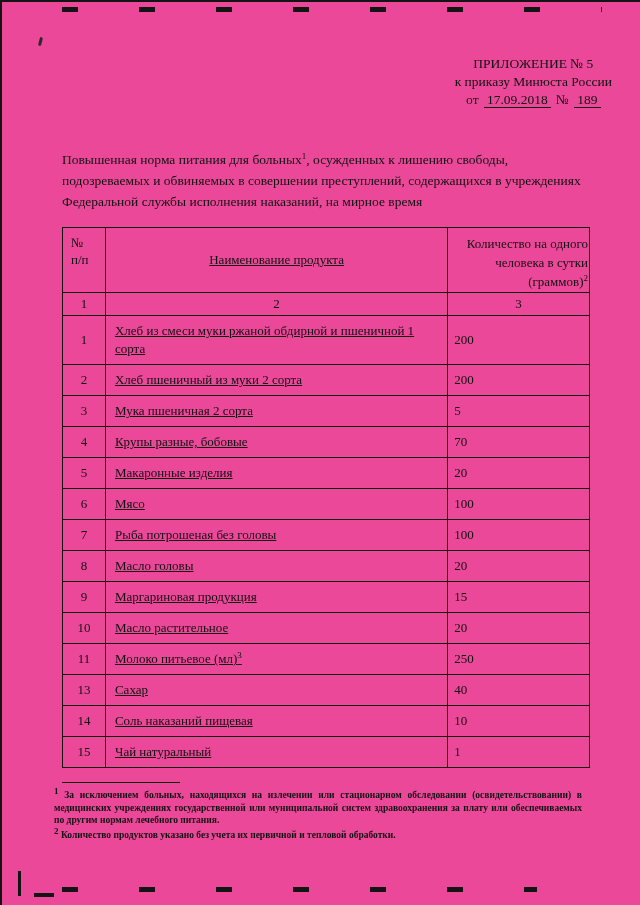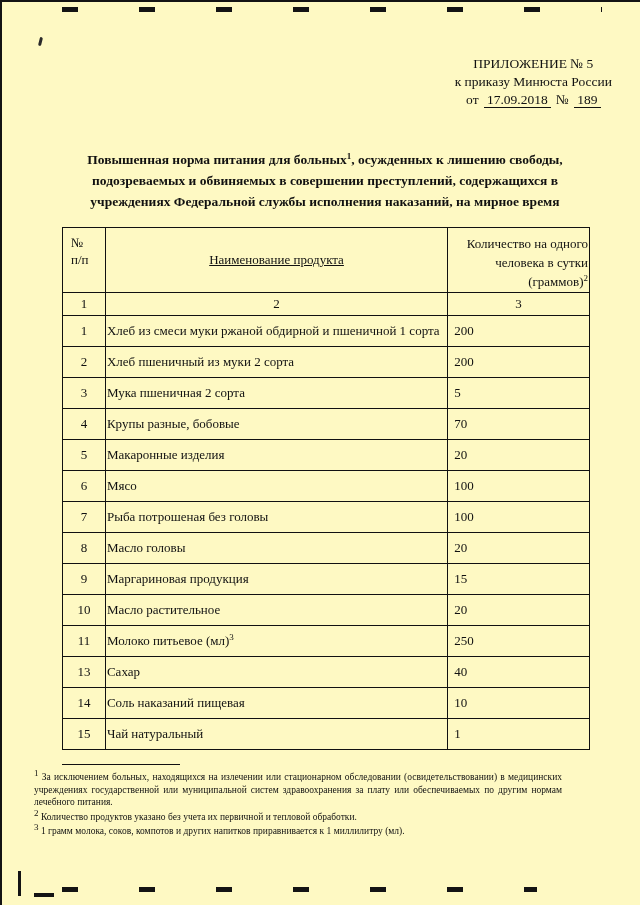--- a/index.html
+++ b/index.html
@@ -1,19 +1,19 @@
 <!DOCTYPE html>
 <html><head>
 <meta charset="utf-8">
 <style>
   html,body{margin:0;padding:0;background:#e8e8e8;}
   .page{
     position:relative;
     width:640px;height:905px;
-    background:#fef9c3;
+    background:#ec4899;
     overflow:hidden;
     font-family:"Liberation Serif","DejaVu Serif",serif;
     color:#111;
   }
   
   .top-line{position:absolute;top:0;left:0;width:640px;height:2px;background:#141414;}
   .left-line{position:absolute;top:0;left:0;width:2px;height:905px;background:#141414;}
   .top-dashes{position:absolute;top:7px;left:62px;width:540px;height:5px;
     background:repeating-linear-gradient(90deg,#141414 0 16px,transparent 16px 77px);}
   .bottom-dashes{position:absolute;top:887px;left:62px;width:475px;height:5px;
@@ -21,40 +21,40 @@
   .bl-mark{position:absolute;left:18px;top:871px;width:3px;height:25px;background:#141414;}
   .bl-dash{position:absolute;left:34px;top:893px;width:20px;height:4px;background:#141414;}
   .speck{position:absolute;left:39px;top:37px;width:3px;height:9px;background:#2a2a2a;
     border-radius:2px;transform:rotate(14deg);}
   
   .hdr{margin:55px 28px 0 0;width:612px;text-align:right;font-size:13.5px;line-height:18px;}
   .hdr-inner{display:inline-block;text-align:center;}
   .u{border-bottom:1px solid #111;padding:0 3px;}
   .dateline span{margin:12px 1px;}
   
-  .title{margin:40px auto 8px;width:526px;margin-left:62px;font-weight:bold;
-    font-size:13.5px;line-height:21px;text-align:center;}
+  .title{margin:40px auto 8px;width:526px;margin-left:62px;font-weight:normal;
+    font-size:13.5px;line-height:21px;}
   sup{font-size:9px;line-height:0;}
   
   table{border-collapse:collapse;margin:15px 0 0 62px;width:528px;font-size:13px;}
   th,td{border:1px solid #111;font-weight:normal;}
   th.c1{vertical-align:top;text-align:left;padding:6px 4px 4px 8px;line-height:17px;}
   th.c2{text-align:center;vertical-align:middle;text-decoration:underline;}
   th.c3{text-align:right;vertical-align:top;padding-top:6px;line-height:19px;}
   col.w1{width:43px;}
   col.w2{width:343px;}
   col.w3{width:142px;}
   tr.colnums td{text-align:center;padding:3px 2px;}
   tbody td{padding:6px 6px;}
   tbody td.c1{text-align:center;}
-  tbody td.c2{text-align:left;padding-left:1px;line-height:18px;}
+  tbody td.c2{text-align:left;padding-left:9px;line-height:18px;text-decoration:underline;}
   tbody td.c3{text-align:left;}
   
   .fn-sep{margin:14px 0 6px 62px;width:118px;border-top:1px solid #111;}
-  .fns{margin:0 0 0 34px;width:528px;font-size:9.5px;line-height:12.5px;text-align:justify;}
+  .fns{margin:0 0 0 54px;width:528px;font-size:9.5px;line-height:12.5px;text-align:justify;font-weight:bold;}
   .fns p{margin:0 0 2px 0;}
 </style>
 </head>
 <body>
 
 <div class="page">
 
   <div class="top-line"></div>
   <div class="left-line"></div>
   <div class="top-dashes"></div>
@@ -176,16 +176,15 @@
           <td class="c2">Чай натуральный</td>
           <td class="c3">1</td>
         </tr>
       </tbody>
   </table>
 
   <div class="fn-sep"></div>
   <div class="fns" id="fns">
       <p><sup>1</sup> За исключением больных, находящихся на излечении или стационарном обследовании (освидетельствовании) в медицинских учреждениях государственной или муниципальной систем здравоохранения за плату или обеспечиваемых по другим нормам лечебного питания.</p>
       <p><sup>2</sup> Количество продуктов указано без учета их первичной и тепловой обработки.</p>
-      <p><sup>3</sup> 1 грамм молока, соков, компотов и других напитков приравнивается к 1 миллилитру (мл).</p>
     </div>
 
 </div>
 
 </body></html>

